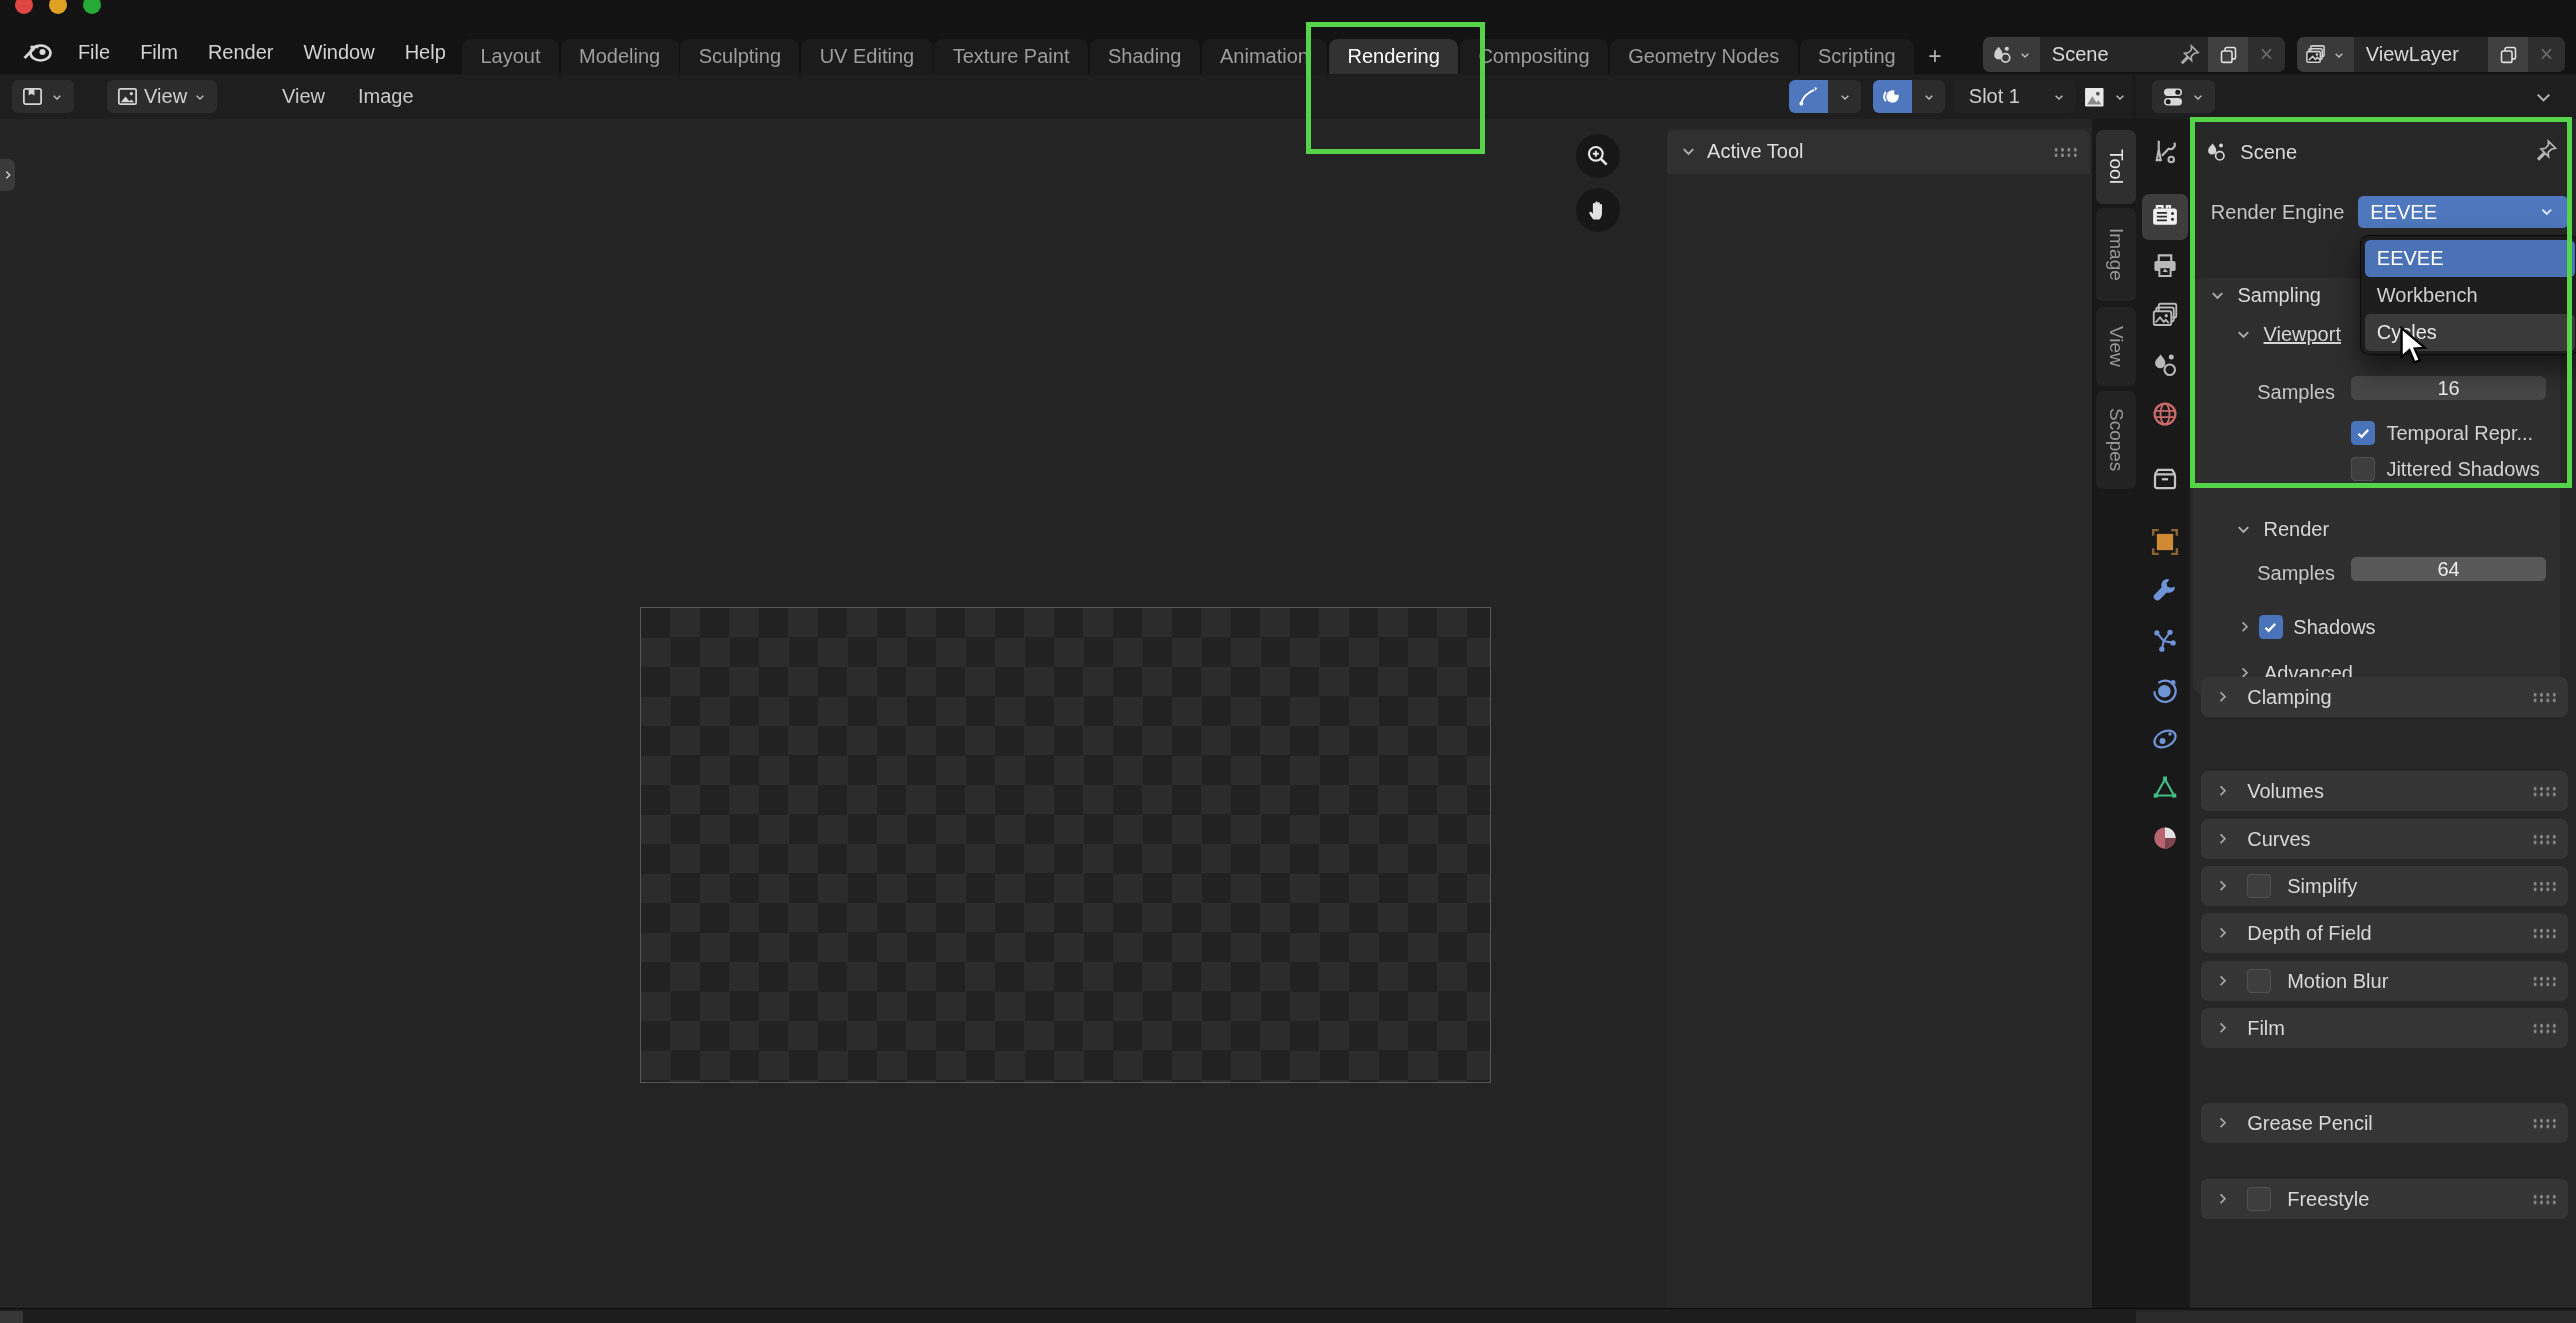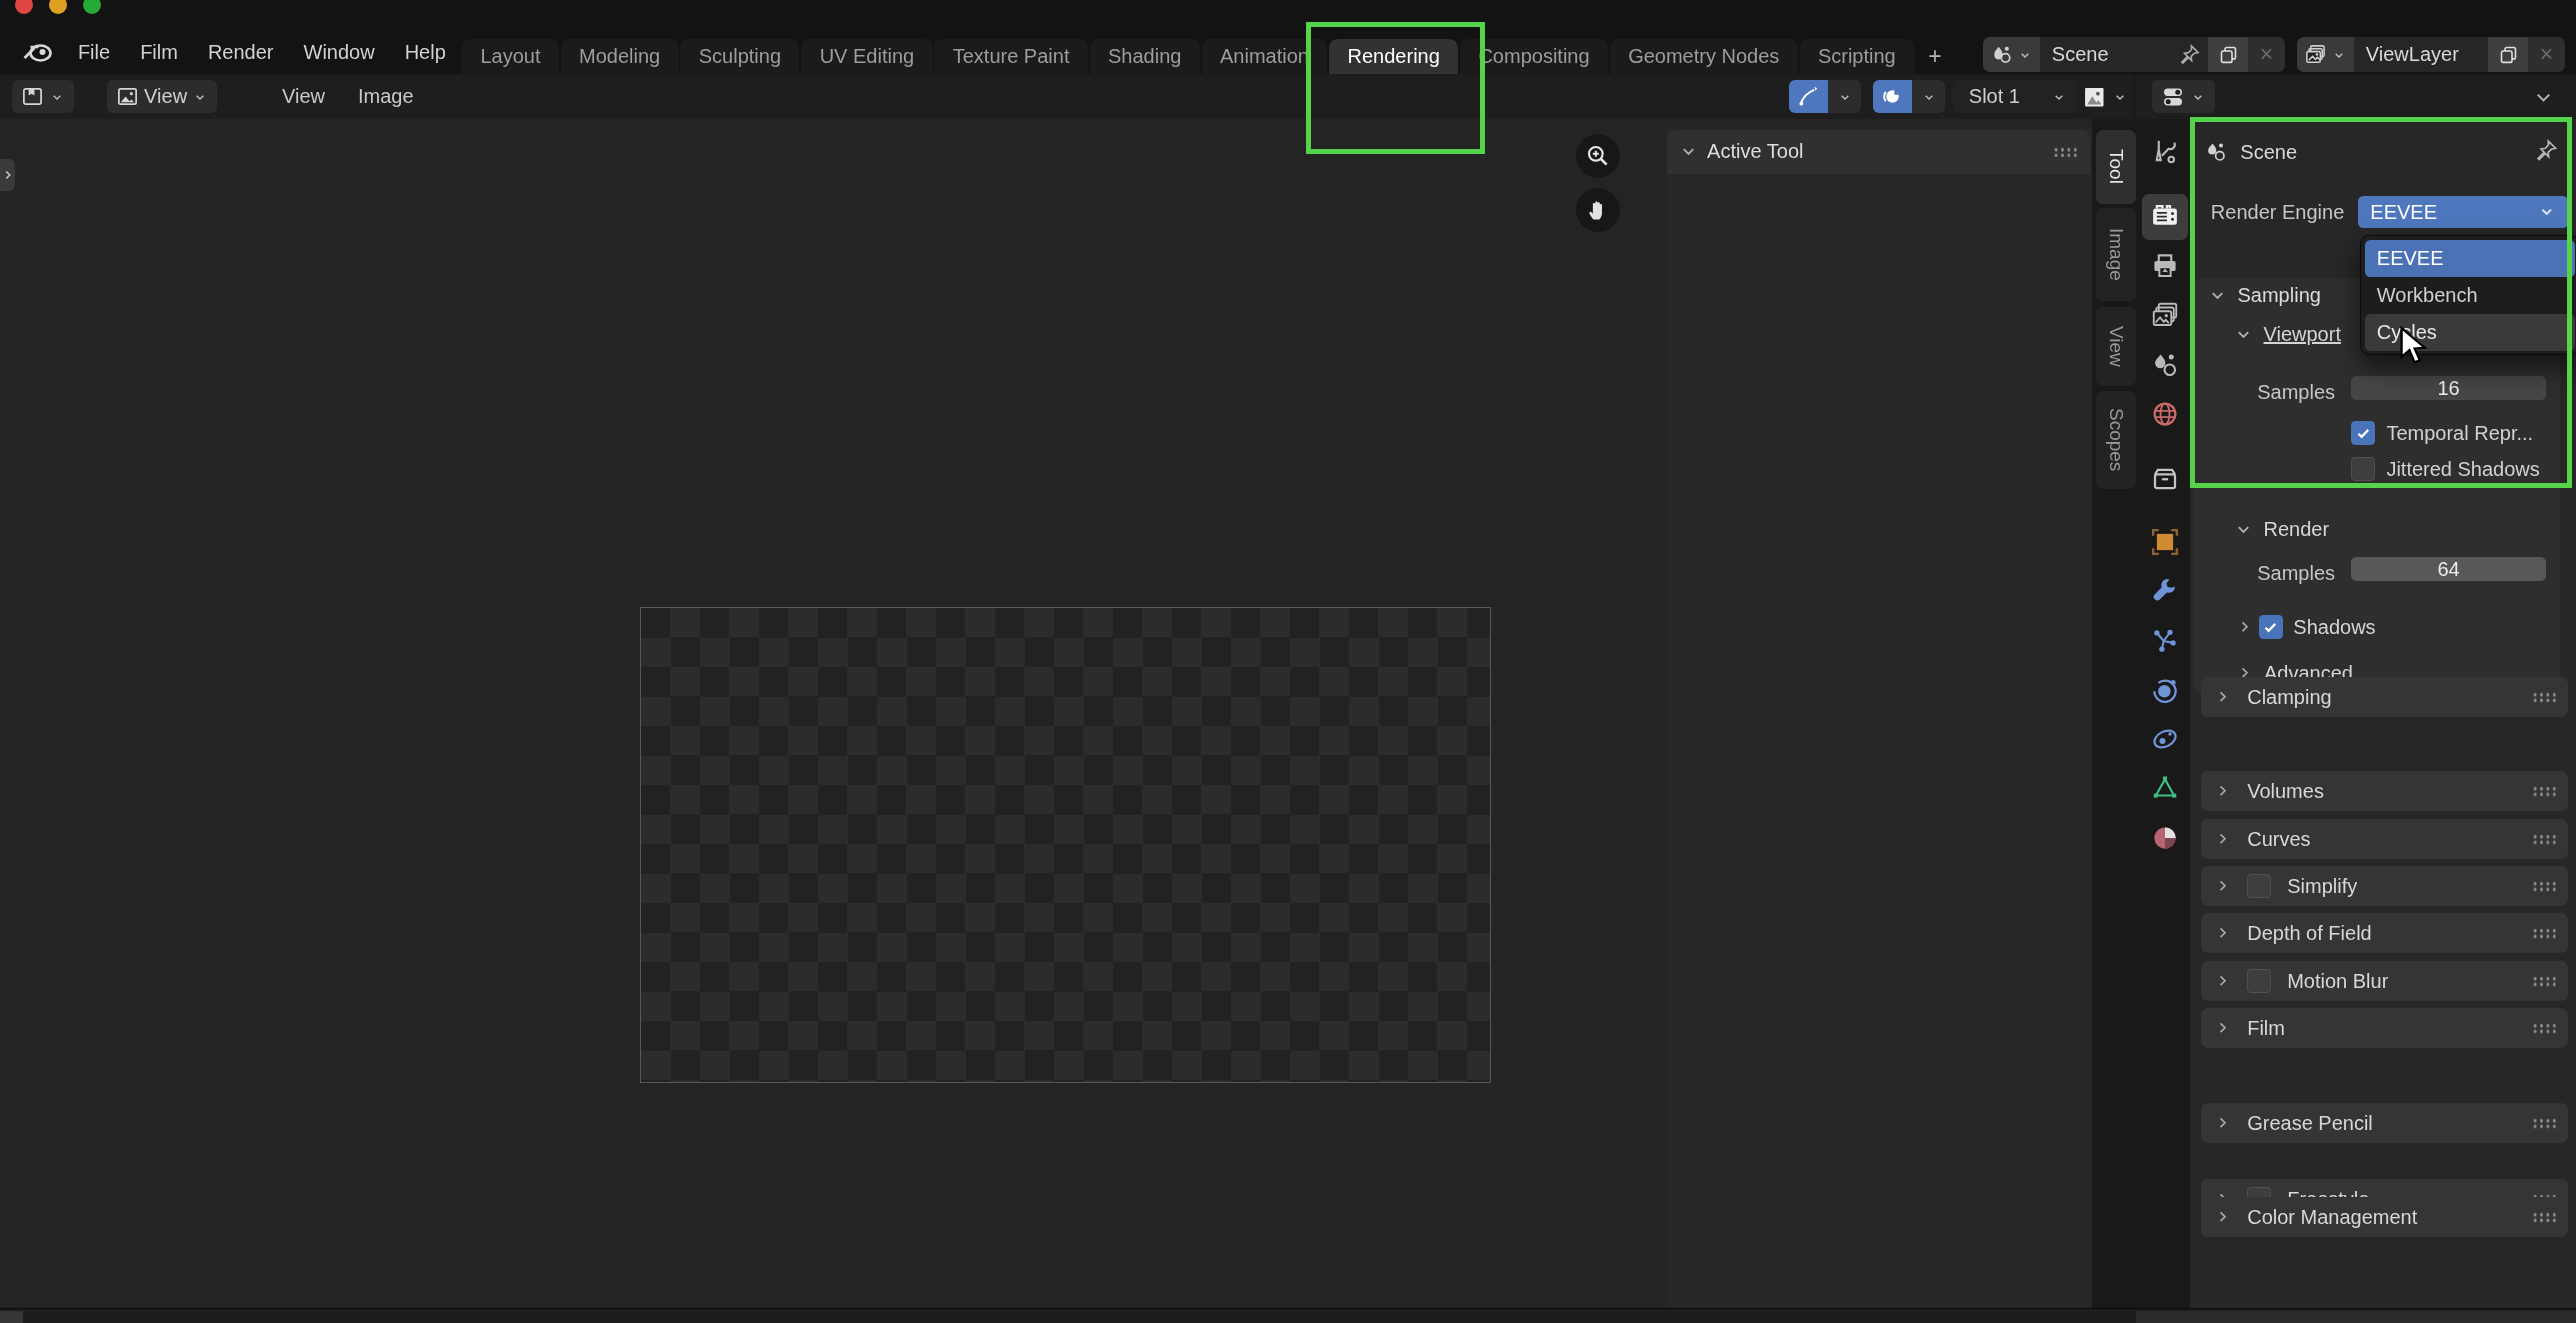--- a/index.html
+++ b/index.html
@@ -595,27 +595,20 @@
       <span class="dots"></span>
     </div>
     <div class="prow" style="top:1060px;border-radius:6px;">
       <svg class="chev" width="17.5" height="17.5" viewBox="0 0 24 24">
           <path d="M9 6l6 6-6 6" stroke="#a8a8a8" stroke-width="2.4" fill="none"></path>
         </svg>
       <span class="cb"></span>
       <span>Freestyle</span>
       <span class="dots"></span>
     </div>
-    <div class="prow" style="top:1078px;">
-      <svg class="chev" width="17.5" height="17.5" viewBox="0 0 24 24">
-          <path d="M9 6l6 6-6 6" stroke="#a8a8a8" stroke-width="2.4" fill="none"></path>
-        </svg>
-      <span>Color Management</span>
-      <span class="dots"></span>
-    </div>
 
     <div id="engine-menu">
       <div class="dd-item sel">EEVEE</div>
       <div class="dd-item">Workbench</div>
       <div class="dd-item hov">Cycles</div>
     </div>
   </div>
 
   <div id="bstrip">
     <div class="cap"></div>

